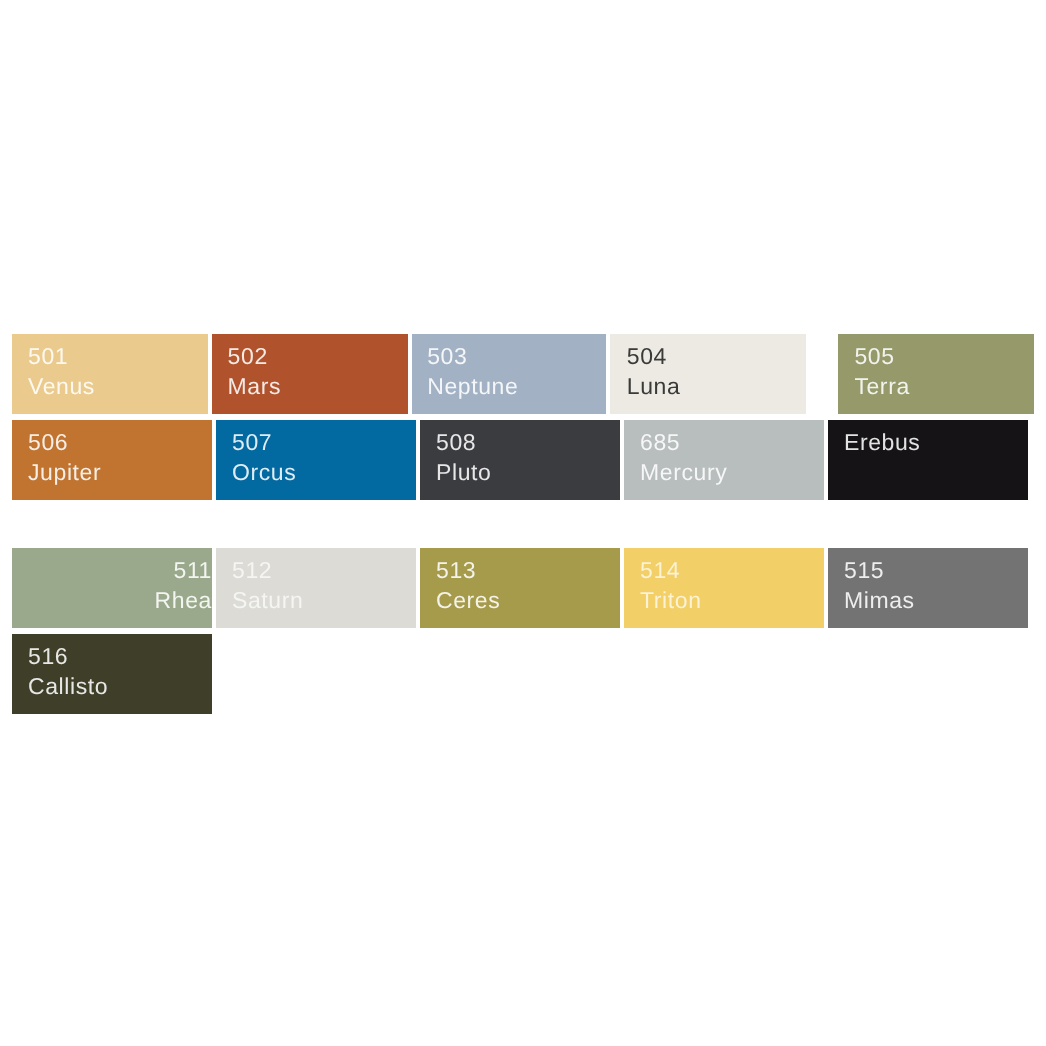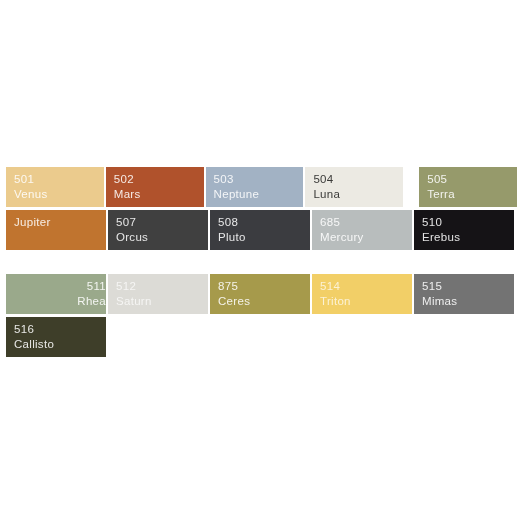--- a/index.html
+++ b/index.html
@@ -101,52 +101,52 @@
           <span class="swatch-code">504</span>
           <span class="swatch-name">Luna</span>
         </div>
         <div class="swatch label-light" style="background: rgb(150, 154, 107); margin-left: 14px;">
           <span class="swatch-code">505</span>
           <span class="swatch-name">Terra</span>
         </div>
       </div>
       <div class="swatch-row">
         <div class="swatch label-light" style="background: rgb(192, 116, 47);">
+          <span class="swatch-code">506</span>
           <span class="swatch-name">Jupiter</span>
         </div>
-        <div class="swatch label-light" style="background: #404040;">
+        <div class="swatch label-light" style="background: #0369a1;">
           <span class="swatch-code">507</span>
           <span class="swatch-name">Orcus</span>
         </div>
         <div class="swatch label-light" style="background: rgb(59, 60, 64);">
           <span class="swatch-code">508</span>
           <span class="swatch-name">Pluto</span>
         </div>
         <div class="swatch label-light" style="background: rgb(184, 189, 189);">
           <span class="swatch-code">685</span>
           <span class="swatch-name">Mercury</span>
         </div>
         <div class="swatch label-light" style="background: rgb(21, 19, 22);">
-          <span class="swatch-code">510</span>
           <span class="swatch-name">Erebus</span>
         </div>
       </div>
     </div>
   <div class="swatch-grid" id="group-two">
       <div class="swatch-row">
         <div class="swatch label-light" style="background: rgb(154, 169, 139); text-align: right;">
           <span class="swatch-code">511</span>
           <span class="swatch-name">Rhea</span>
         </div>
         <div class="swatch label-faint" style="background: rgb(220, 219, 214);">
           <span class="swatch-code">512</span>
           <span class="swatch-name">Saturn</span>
         </div>
         <div class="swatch label-light" style="background: rgb(166, 154, 75);">
-          <span class="swatch-code">875</span>
+          <span class="swatch-code">513</span>
           <span class="swatch-name">Ceres</span>
         </div>
         <div class="swatch label-faint" style="background: rgb(242, 207, 103);">
           <span class="swatch-code">514</span>
           <span class="swatch-name">Triton</span>
         </div>
         <div class="swatch label-light" style="background: #737373;">
           <span class="swatch-code">515</span>
           <span class="swatch-name">Mimas</span>
         </div>

